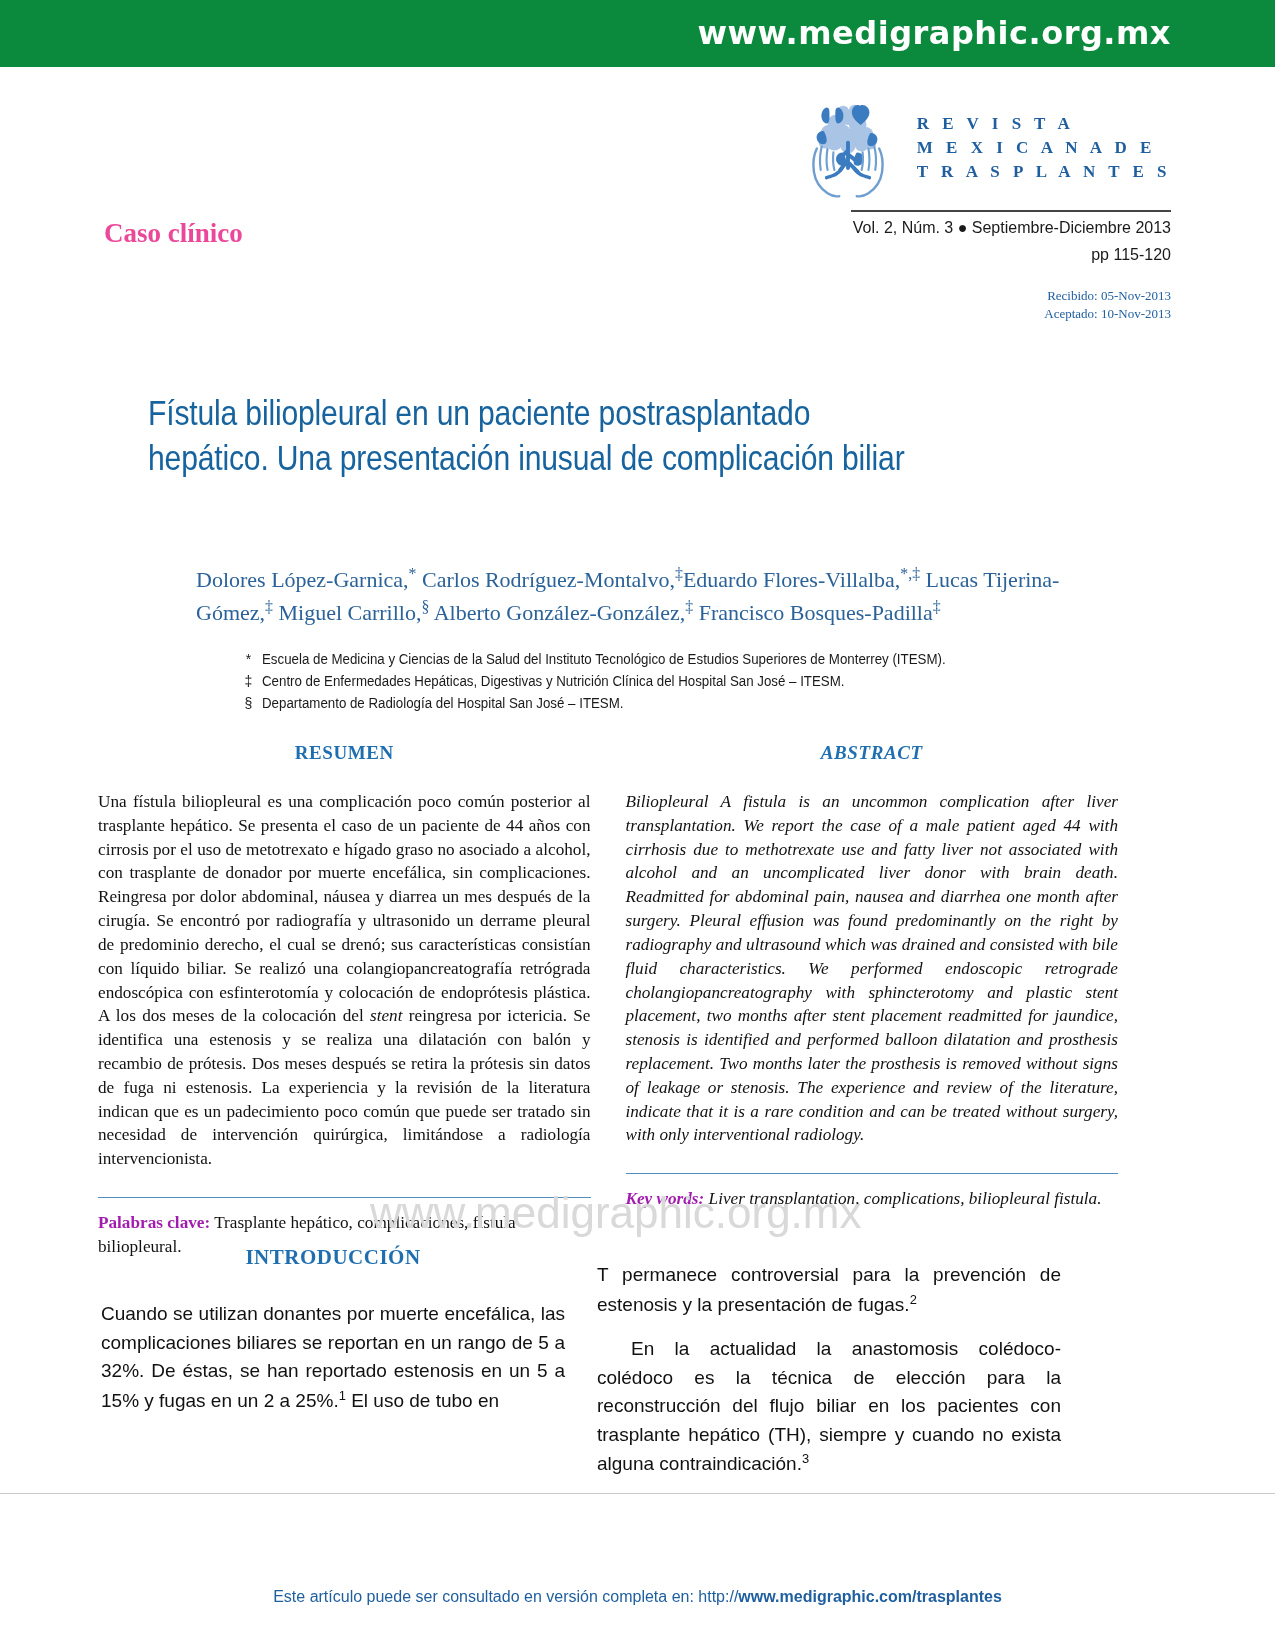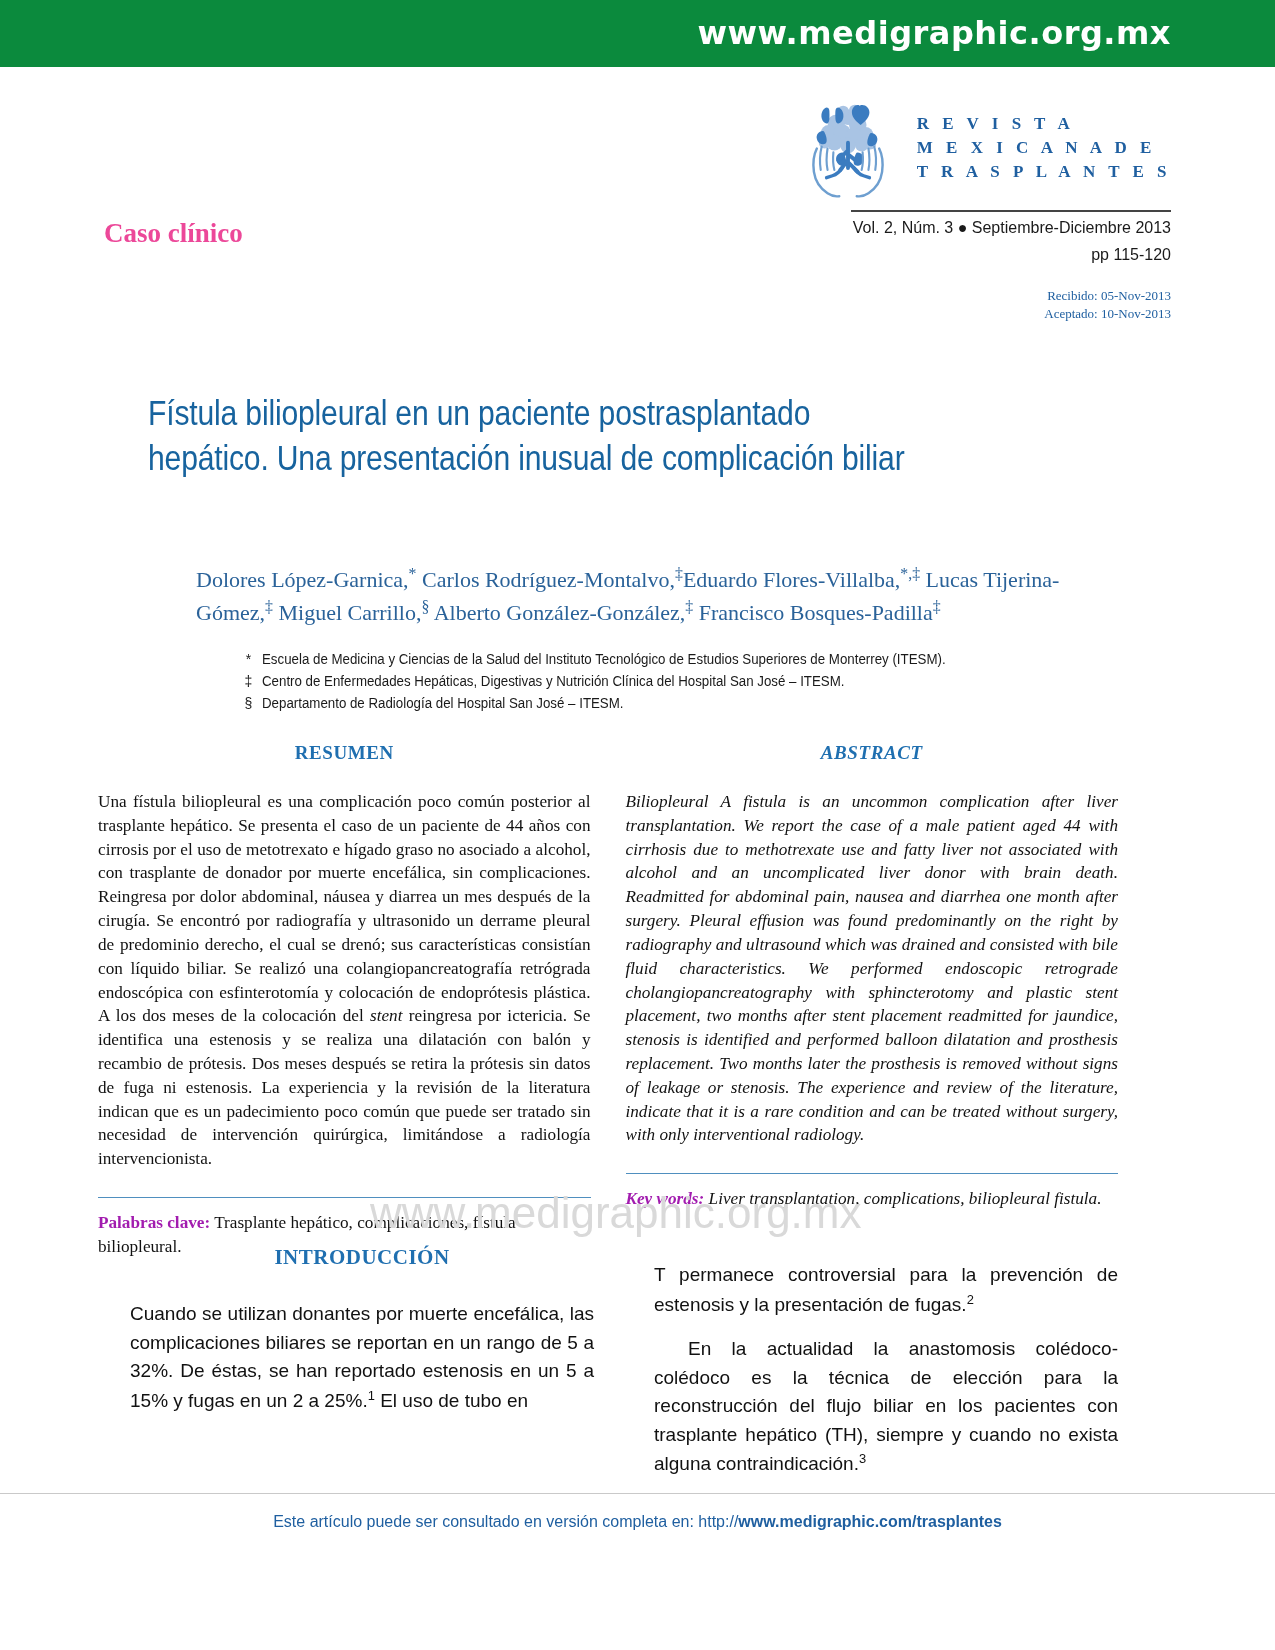--- a/index.html
+++ b/index.html
@@ -192,25 +192,24 @@
     font-size: 44px;
     color: #d9d9d9;
     letter-spacing: 0px;
     white-space: nowrap;
     pointer-events: none;
   }
 
   
   .body-wrap {
     position: absolute;
-    left: 114px;
+    left: 85px;
     top: 1245px;
     width: 1020px;
     display: flex;
-    gap: 28px;
   }
   .body-col { width: 496px; }
   .sec-head {
     text-align: center;
     color: #1f6fb0;
     font-family: "Liberation Serif", serif;
     font-weight: bold;
     font-size: 21px;
     letter-spacing: 0.5px;
     margin: 0 0 30px 0;
@@ -228,21 +227,21 @@
 
   
   .footer-rule {
     position: absolute;
     left: 0; top: 1493px;
     width: 1275px;
     border-top: 1px solid #c9c9c9;
   }
   .footer {
     position: absolute;
-    left: 0; top: 1513px;
+    left: 0; top: 1588px;
     width: 1275px;
     text-align: center;
     font-family: "Liberation Sans", sans-serif;
     font-size: 16px;
     color: #1f5fa0;
   }
   .footer b { font-weight: bold; }
 </style>
 </head>
 <body>

